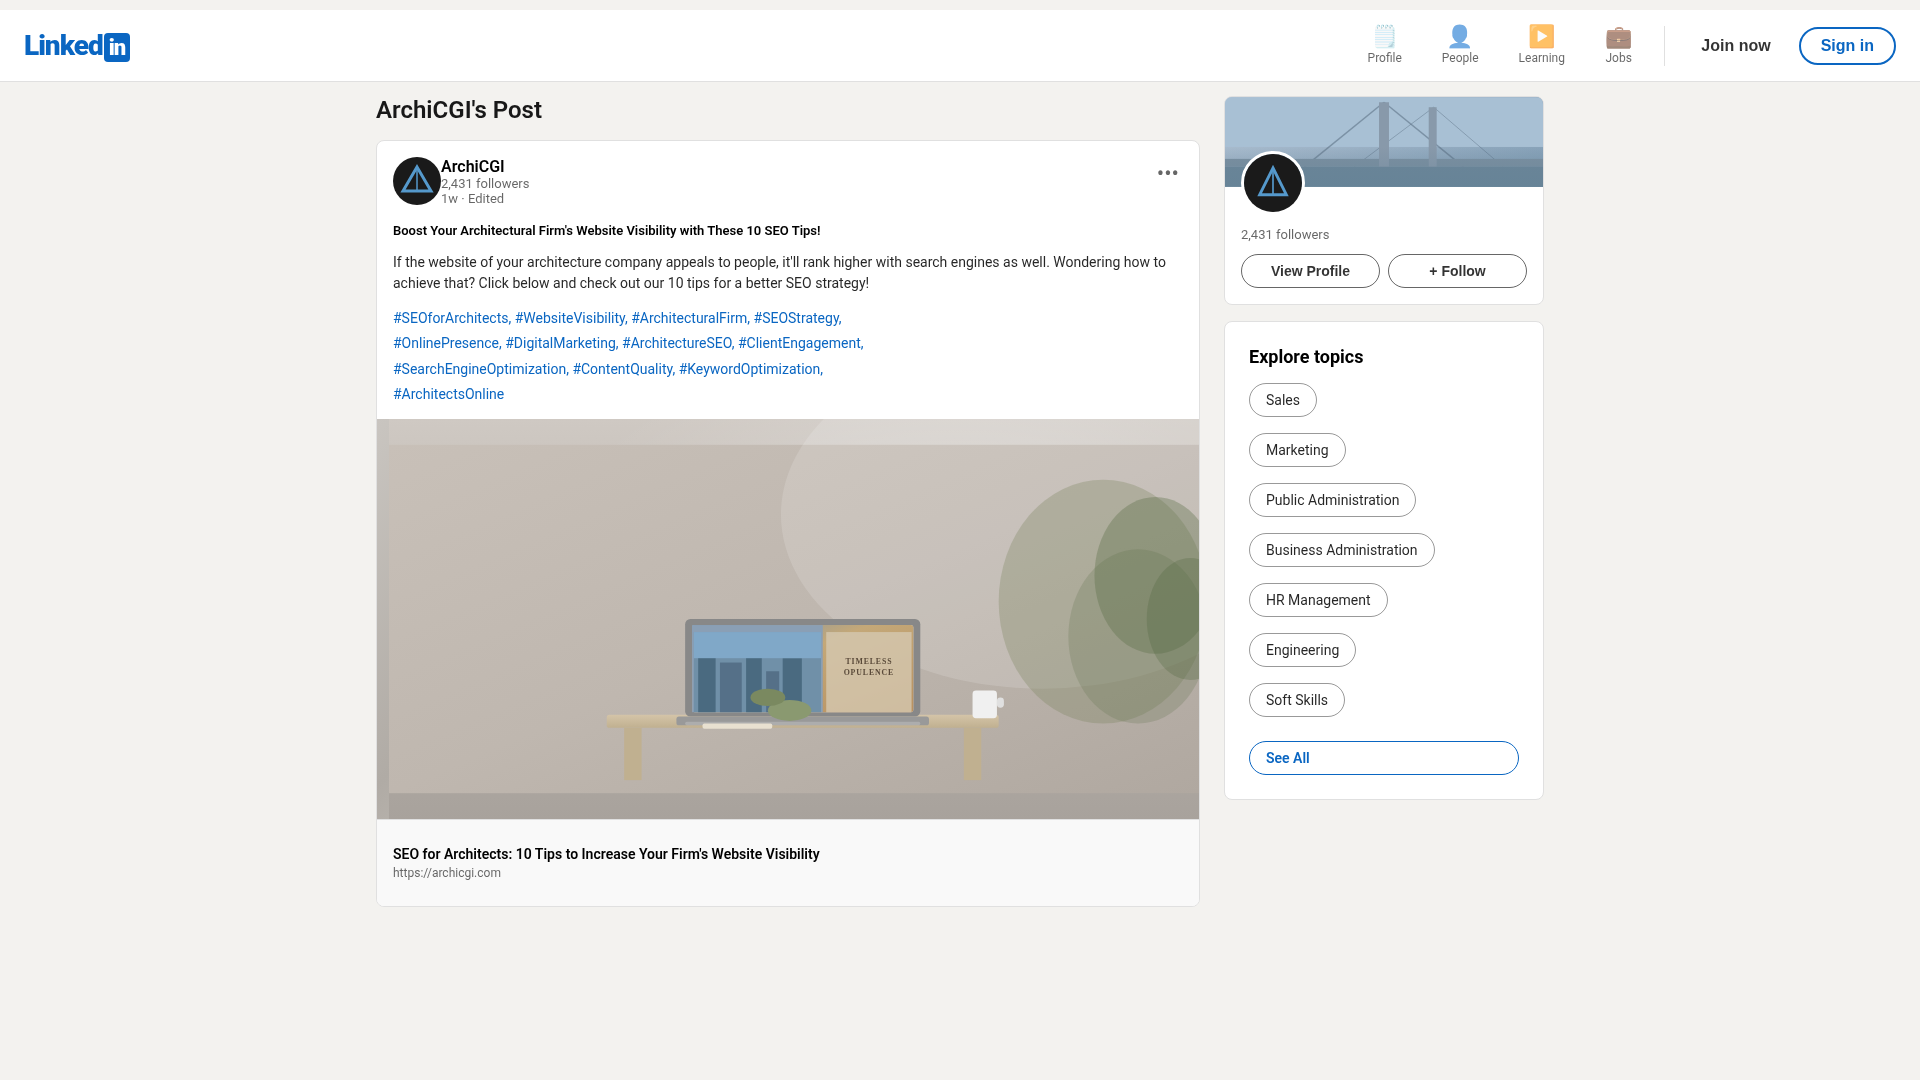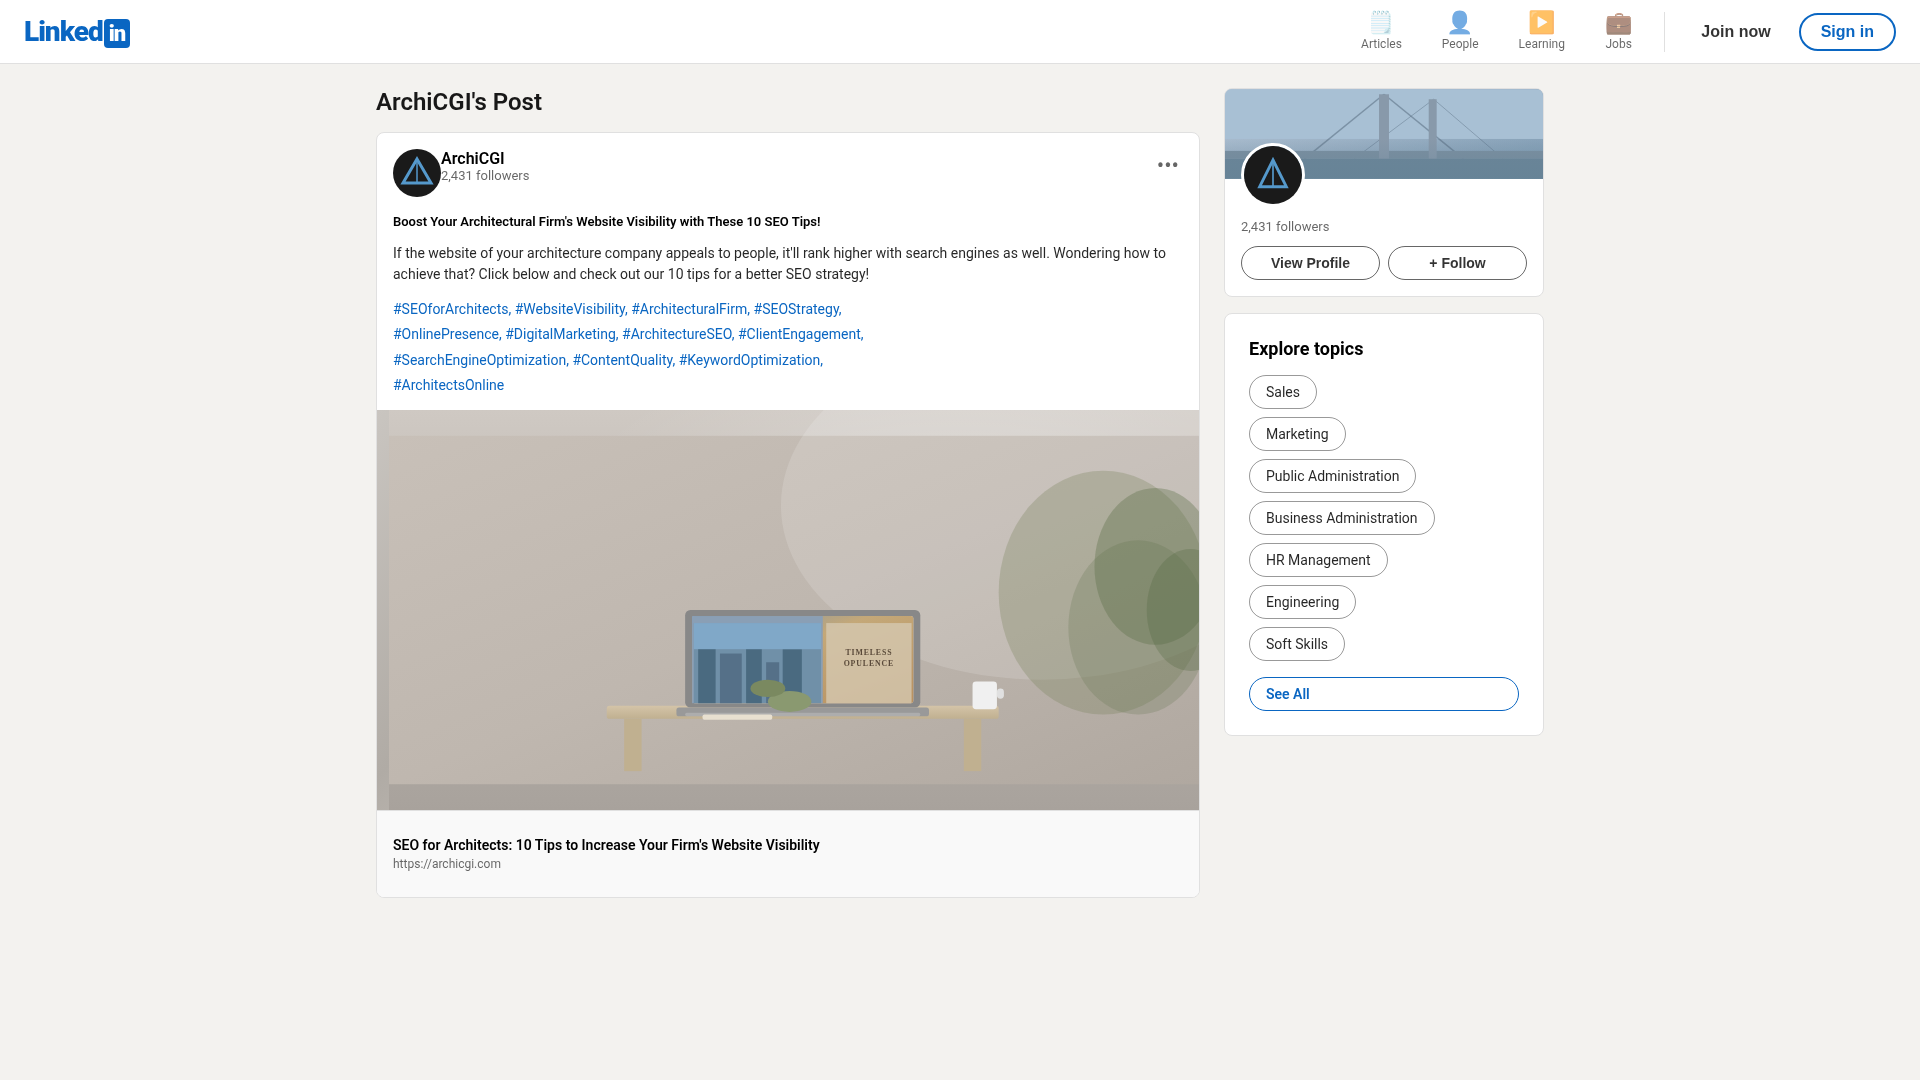--- a/index.html
+++ b/index.html
@@ -7,26 +7,26 @@
       font-family: -apple-system, BlinkMacSystemFont, 'Segoe UI', Roboto, Helvetica, Arial, sans-serif;
       background: #f3f2ef;
       color: #000;
       min-height: 1080px;
     }
 
     
     .header {
       background: #fff;
       border-bottom: 1px solid #e0e0e0;
-      height: 64px;
+      height: 72px;
       display: flex;
       align-items: center;
       padding: 0 24px;
       position: sticky;
-      top: 0;
+      top: 10px;
       z-index: 100;
     }
     .header-logo {
       display: flex;
       align-items: center;
       margin-right: auto;
     }
     .linkedin-logo {
       font-size: 28px;
       font-weight: 900;
@@ -357,21 +357,21 @@
     }
     .explore-title {
       font-size: 18px;
       font-weight: 700;
       color: #000;
       margin-bottom: 16px;
     }
     .topics-list {
       display: flex;
       flex-direction: column;
-      gap: 8px;
+      gap: 16px;
     }
     .topic-chip {
       display: inline-block;
       padding: 8px 16px;
       border: 1px solid rgba(0,0,0,0.4);
       border-radius: 24px;
       font-size: 14px;
       color: rgba(0,0,0,0.85);
       cursor: pointer;
       width: fit-content;
@@ -396,21 +396,21 @@
 <header class="header">
   <div class="header-logo">
     <span class="linkedin-logo">
       <span>Linked</span><span class="in-box">in</span>
     </span>
   </div>
 
   <nav class="header-nav">
     <a class="nav-item">
       <span class="nav-icon">🗒️</span>
-      <span>Articles</span>
+      <span>Profile</span>
     </a>
     <a class="nav-item">
       <span class="nav-icon">👤</span>
       <span>People</span>
     </a>
     <a class="nav-item">
       <span class="nav-icon">▶️</span>
       <span>Learning</span>
     </a>
     <a class="nav-item">
@@ -438,20 +438,25 @@
             <svg viewBox="0 0 36 36" fill="none" xmlns="http://www.w3.org/2000/svg">
               <polygon points="18,4 32,28 4,28" fill="none" stroke="#5599cc" stroke-width="3"></polygon>
               <polygon points="18,10 28,26 8,26" fill="#1a1a1a"></polygon>
               <line x1="18" y1="4" x2="18" y2="28" stroke="#5599cc" stroke-width="1.5"></line>
             </svg>
           </div>
         </div>
         <div class="post-meta">
           <div class="post-author">ArchiCGI</div>
           <div class="post-followers">2,431 followers</div>
+          <div class="post-time">
+            <span>1w</span>
+            <span> · </span>
+            <span>Edited</span>
+          </div>
         </div>
         <div class="post-options">•••</div>
       </div>
 
       <div class="post-body">
         <div class="post-headline">Boost Your Architectural Firm's Website Visibility with These 10 SEO Tips!</div>
         <div class="post-text">If the website of your architecture company appeals to people, it'll rank higher with search engines as well. Wondering how to achieve that? Click below and check out our 10 tips for a better SEO strategy!</div>
         <div class="post-hashtags">
           <span class="hashtag">#SEOforArchitects</span>,
           <span class="hashtag">#WebsiteVisibility</span>,

